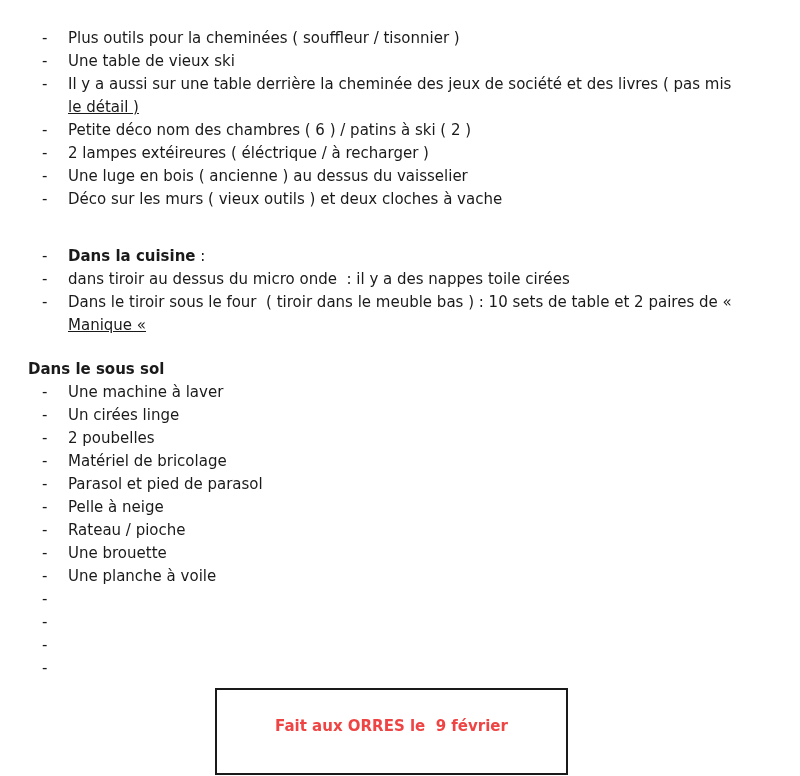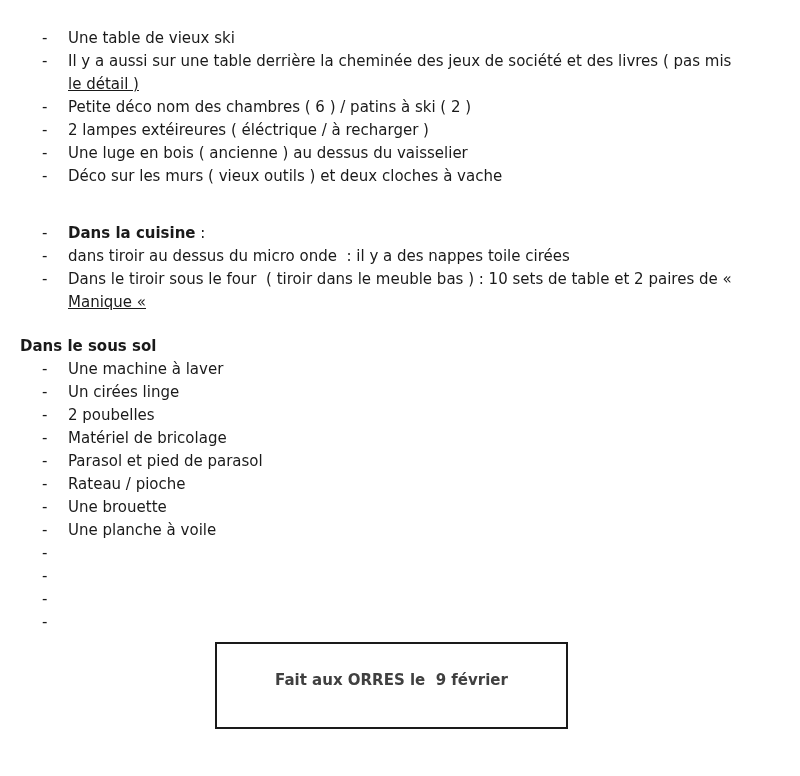--- a/index.html
+++ b/index.html
@@ -34,45 +34,46 @@
   .bold-label {
     font-weight: bold;
   }
   .heading {
     font-weight: bold;
     line-height: 23px;
     padding-left: 20px;
     white-space: pre;
   }
   .sec-cuisine { margin-top: 34px; }
-  .sec-soussol-heading { margin-top: 21px; }
+  .sec-soussol-heading { margin-top: 21px; margin-left: 8px; }
   .footer-box {
     margin-top: 8px;
     margin-left: 215px;
     width: 349px;
     height: 83px;
     border: 2px solid #1a1a1a;
     text-align: center;
     box-sizing: content-box;
   }
   .footer-text {
     display: inline-block;
     margin-top: 27px;
     font-weight: bold;
     font-size: 15px;
-    color: #404040;
+    color: #ef4444;
     white-space: pre;
   }
 </style>
 </head>
 <body>
 
 <div class="doc">
 
   <div>
+    <div class="row"><span class="dash">-</span><span>Plus outils pour la cheminées ( souffleur / tisonnier )</span></div>
     <div class="row"><span class="dash">-</span><span>Une table de vieux ski</span></div>
     <div class="row"><span class="dash">-</span><span>Il y a aussi sur une table derrière la cheminée des jeux de société et des livres ( pas mis</span></div>
     <div class="row cont"><span>le détail )</span></div>
     <div class="row"><span class="dash">-</span><span>Petite déco nom des chambres ( 6 ) / patins à ski ( 2 )</span></div>
     <div class="row"><span class="dash">-</span><span>2 lampes extéireures ( éléctrique / à recharger )</span></div>
     <div class="row"><span class="dash">-</span><span>Une luge en bois ( ancienne ) au dessus du vaisselier</span></div>
     <div class="row"><span class="dash">-</span><span>Déco sur les murs ( vieux outils ) et deux cloches à vache</span></div>
   </div>
 
   <div class="sec-cuisine">
@@ -82,20 +83,21 @@
     <div class="row cont"><span>Manique «</span></div>
   </div>
 
   <div class="heading sec-soussol-heading">Dans le sous sol</div>
   <div>
     <div class="row"><span class="dash">-</span><span>Une machine à laver</span></div>
     <div class="row"><span class="dash">-</span><span>Un cirées linge</span></div>
     <div class="row"><span class="dash">-</span><span>2 poubelles</span></div>
     <div class="row"><span class="dash">-</span><span>Matériel de bricolage</span></div>
     <div class="row"><span class="dash">-</span><span>Parasol et pied de parasol</span></div>
+    <div class="row"><span class="dash">-</span><span>Pelle à neige</span></div>
     <div class="row"><span class="dash">-</span><span>Rateau / pioche</span></div>
     <div class="row"><span class="dash">-</span><span>Une brouette</span></div>
     <div class="row"><span class="dash">-</span><span>Une planche à voile</span></div>
     <div class="row"><span class="dash">-</span><span></span></div>
     <div class="row"><span class="dash">-</span><span></span></div>
     <div class="row"><span class="dash">-</span><span></span></div>
     <div class="row"><span class="dash">-</span><span></span></div>
   </div>
 
   <div class="footer-box">

